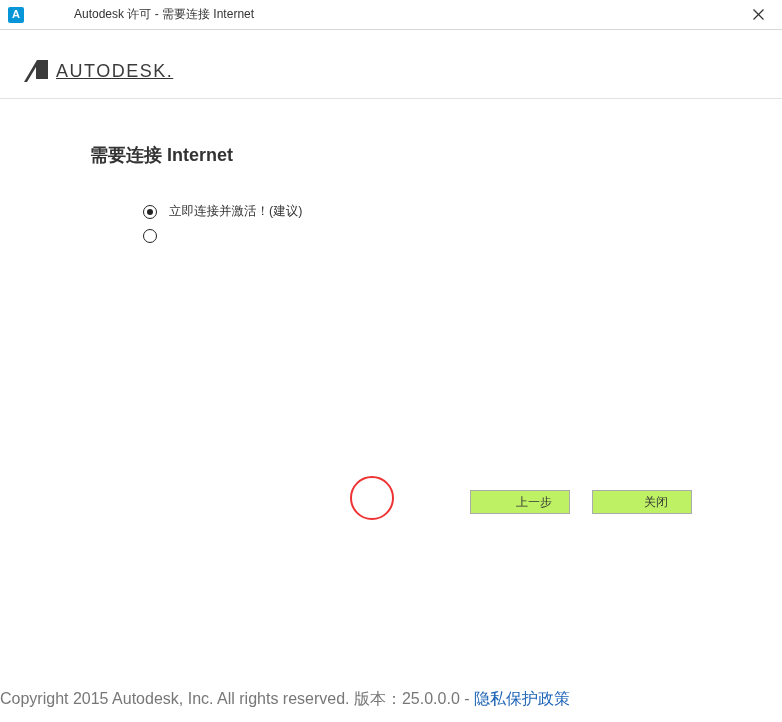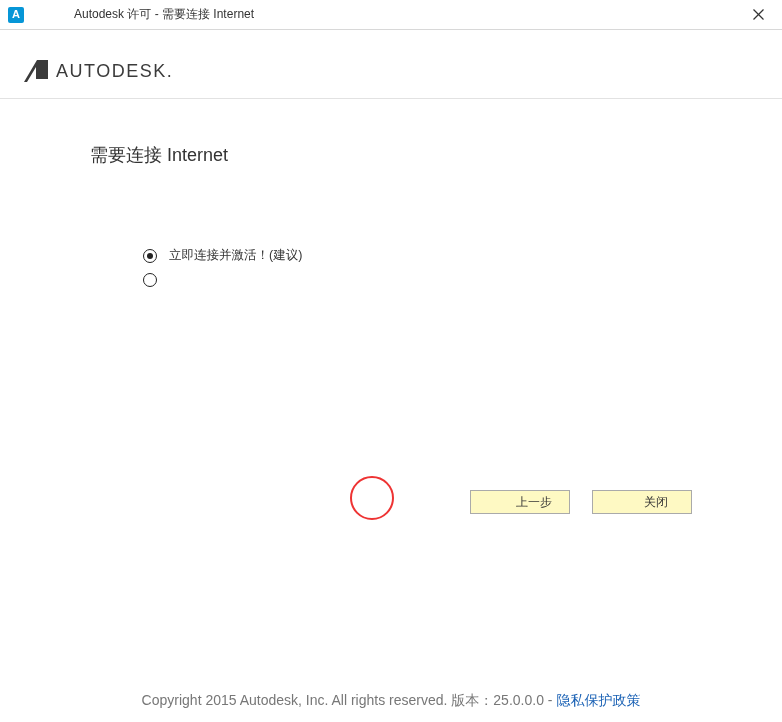--- a/index.html
+++ b/index.html
@@ -48,20 +48,21 @@
       align-items: center;
       justify-content: center;
       cursor: pointer;
     }
     .titlebar .close-btn svg { stroke: #333; stroke-width: 1.2; }
     .header-section {
       padding: 30px 24px 16px 24px;
       display: flex;
       align-items: center;
       border-bottom: 1px solid #e2e2e2;
+      text-decoration: underline;
     }
     .autodesk-logo {
       display: flex;
       align-items: center;
       gap: 8px;
     }
     .logo-mark {
       width: 24px;
       height: 22px;
     }
@@ -69,23 +70,23 @@
       font-size: 18px;
       letter-spacing: 1.5px;
       font-weight: 500;
       color: #3b3b3b;
     }
     .content {
       padding: 44px 90px 20px 90px;
     }
     .page-heading {
       font-size: 18px;
-      font-weight: 400;
-      color: #333;
-      margin-bottom: 80px;
+      font-weight: 700;
+      color: #333;
+      margin-bottom: 36px;
     }
     .description {
       padding-left: 53px;
       font-size: 12.5px;
       line-height: 1.7;
       color: #333;
     }
     .description p { margin-bottom: 16px; }
     .radio-group {
       padding-left: 53px;
@@ -124,21 +125,21 @@
       gap: 22px;
       justify-content: flex-end;
       padding: 0 90px;
       position: absolute;
       left: 0; right: 0;
       top: 490px;
     }
     .btn {
       width: 100px;
       height: 24px;
-      background: #fef9c3;
+      background: #bef264;
       border: 1px solid #aaa;
       font-size: 12px;
       color: #333;
       display: flex;
       align-items: center;
       justify-content: center;
       cursor: pointer;
       font-family: inherit;
       padding-left: 28px;
     }
@@ -149,22 +150,21 @@
       border: 2px solid #e33;
       border-radius: 50%;
       pointer-events: none;
       left: 350px;
       top: 476px;
     }
     .footer {
       position: absolute;
       bottom: 12px;
       left: 0; right: 0;
-      text-align: center;
-      font-size: 14px;
+      font-size: 16px;
       color: #777;
     }
     .footer a {
       color: #1b62b5;
       text-decoration: none;
       cursor: pointer;
     }
   </style>
 </head>
 <body>

